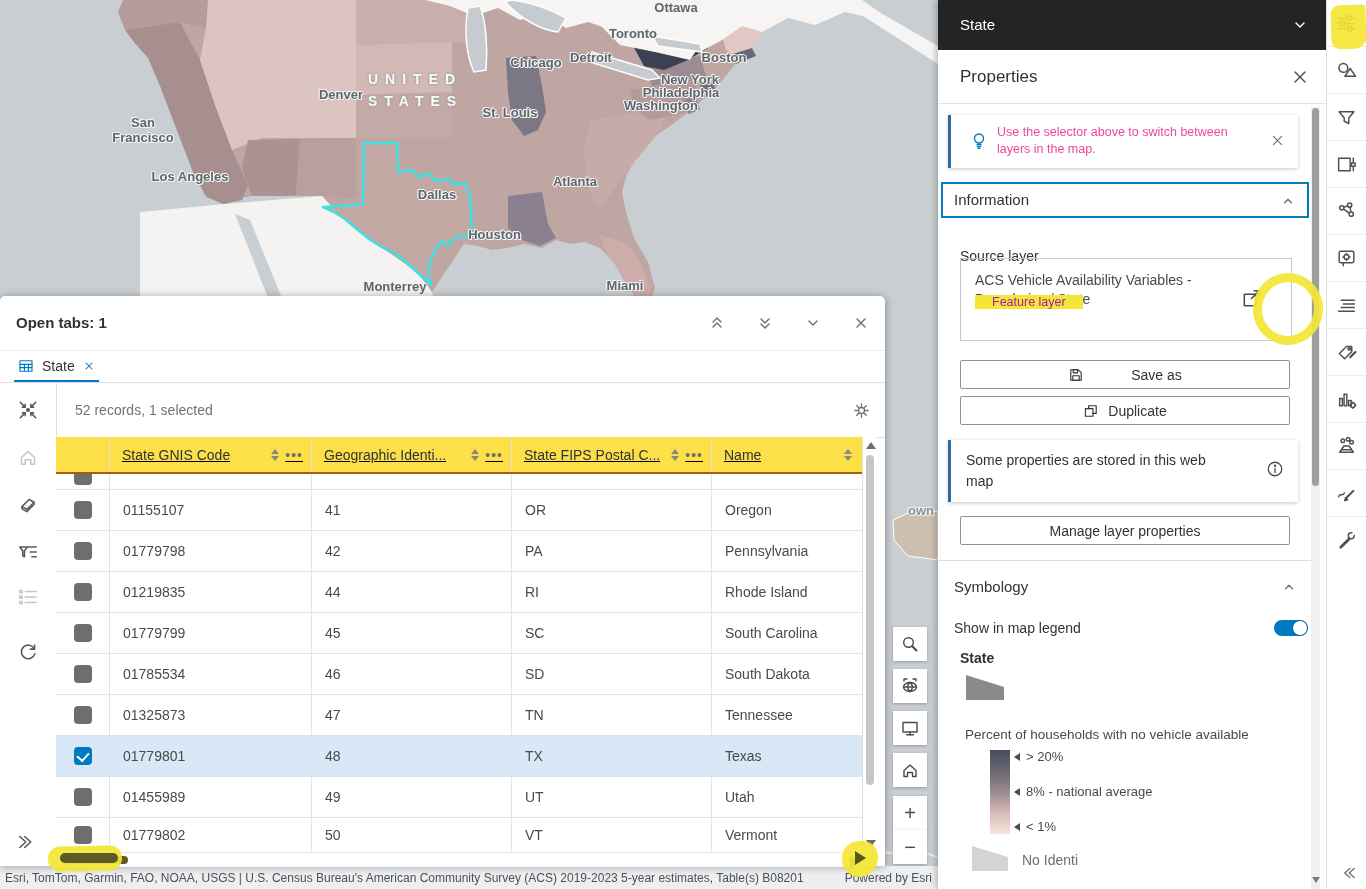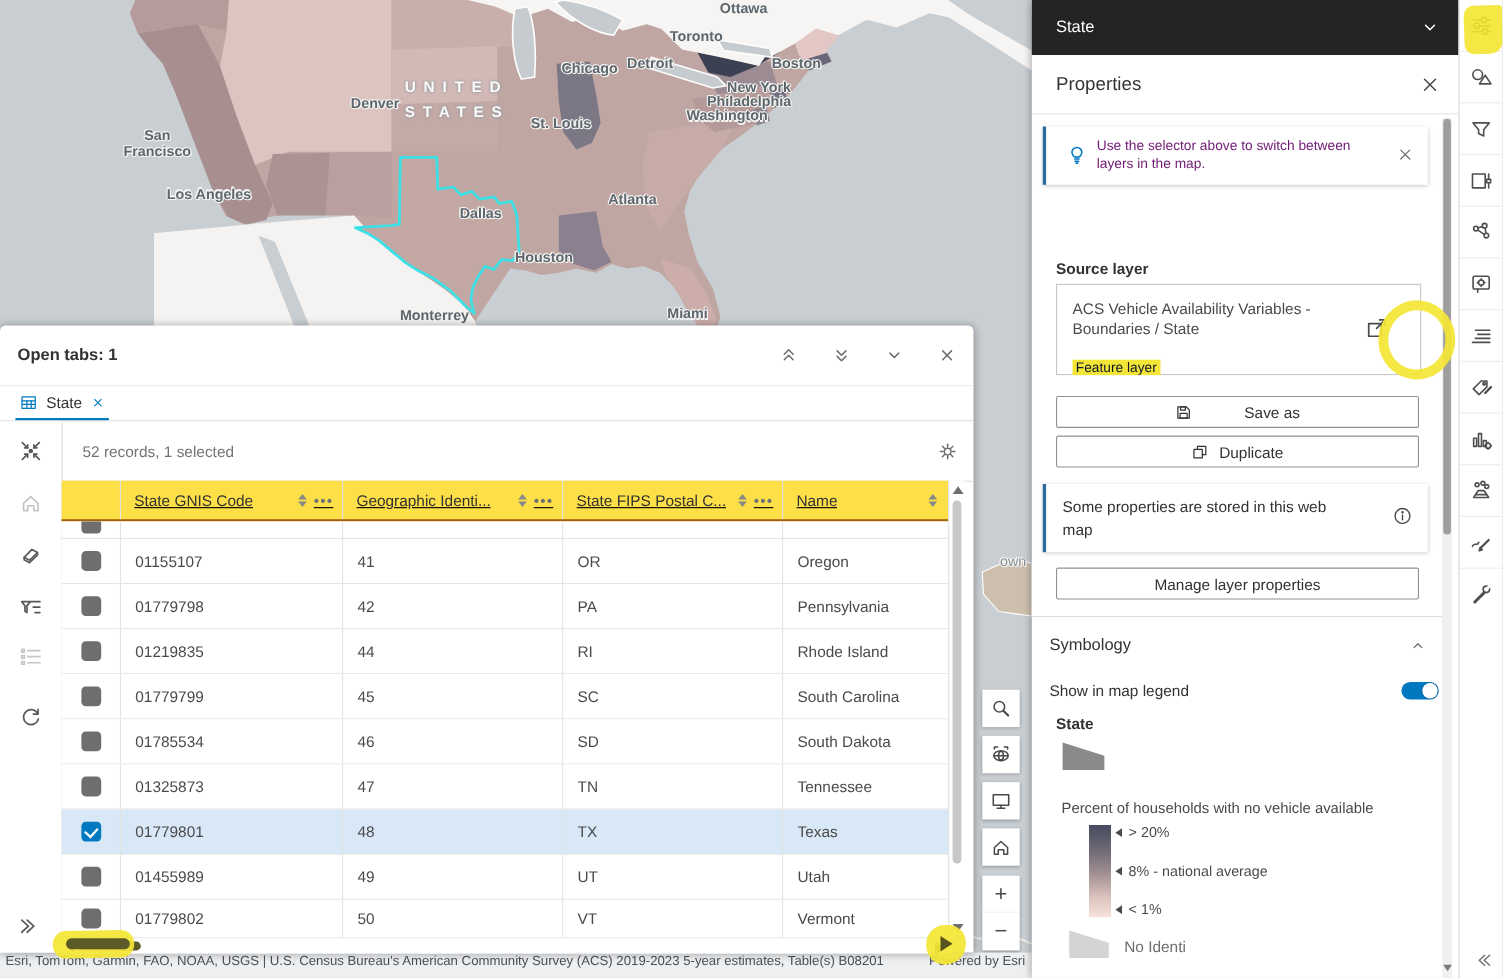--- a/index.html
+++ b/index.html
@@ -13,21 +13,21 @@
   .country-label{position:absolute;text-align:center;color:#fbfbfa;font-weight:bold;font-size:14px;letter-spacing:7px;line-height:22px;
     text-shadow:0 0 2px #969ca1,0 0 3px #969ca1;pointer-events:none;}
   
   .map-tool{position:absolute;left:893px;width:34px;height:34px;background:#fff;box-shadow:0 1px 3px rgba(0,0,0,.25);
     display:flex;align-items:center;justify-content:center;color:#4a4a4a;}
   .map-tool svg{width:20px;height:20px;}
   .zoom-btn{position:absolute;left:893px;width:34px;height:34px;background:#fff;display:flex;align-items:center;justify-content:center;
     font-size:20px;color:#4a4a4a;box-shadow:0 1px 3px rgba(0,0,0,.25);}
   
   #attribution{position:absolute;left:0;top:866px;width:938px;height:23px;background:rgba(245,245,245,.85);
-    font-size:12px;color:#49515a;display:flex;align-items:flex-start;}
+    font-size:12px;color:#49515a;display:flex;align-items:center;}
   #attribution .attr-text{padding-left:5px;flex:1;white-space:nowrap;overflow:hidden;}
   #attribution .powered{padding-right:6px;white-space:nowrap;}
   
   #table-panel{position:absolute;left:0;top:296px;width:885px;height:570px;background:#fff;border-radius:5px 5px 0 0;
     box-shadow:0 1px 8px rgba(0,0,0,.35);}
   .tp-header{position:absolute;left:0;top:0;width:100%;height:54px;border-bottom:1px solid #ececec;}
   .tp-title{position:absolute;left:16px;top:0;line-height:54px;font-size:15px;color:#323232;font-weight:600;}
   .win-btn{position:absolute;top:11px;width:32px;height:32px;display:flex;align-items:center;justify-content:center;color:#6e6e6e;}
   .win-btn svg{width:16px;height:16px;}
   .tp-tabbar{position:absolute;left:0;top:55px;width:100%;height:31px;border-bottom:1px solid #dfdfdf;}
@@ -73,29 +73,29 @@
   
   #props-panel{position:absolute;left:938px;top:0;width:388px;height:889px;background:#fff;box-shadow:-2px 0 6px rgba(0,0,0,.25);}
   .pp-dark{position:absolute;left:0;top:0;width:100%;height:50px;background:#242424;}
   .pp-dark .sel-label{position:absolute;left:22px;top:0;line-height:50px;color:#fff;font-size:15px;}
   .pp-dark .chev{position:absolute;right:18px;top:17px;color:#fff;}
   .pp-titlebar{position:absolute;left:0;top:50px;width:100%;height:53px;border-bottom:1px solid #e4e4e4;}
   .pp-title{position:absolute;left:22px;top:0;line-height:53px;font-size:17px;color:#323232;}
   .icon-x{width:16px;height:16px;color:#4a4a4a;}
   .banner{position:absolute;left:10px;top:115px;width:350px;height:53px;background:#fff;border-left:3px solid #2f6a9e;
     box-shadow:0 1px 4px rgba(0,0,0,.22);box-sizing:border-box;}
-  .banner .txt{position:absolute;left:46px;top:9px;width:258px;font-size:12.5px;color:#701a75;line-height:17px;}
+  .banner .txt{position:absolute;left:46px;top:9px;width:258px;font-size:12.5px;color:#ec4899;line-height:17px;}
   .section-hd{position:absolute;box-sizing:border-box;}
   .info-box{left:3px;top:182px;width:368px;height:36px;border:2px solid #0878bf;}
   .info-box .hd-label{position:absolute;left:11px;top:0;line-height:32px;font-size:15px;color:#323232;}
   .hd-chev{position:absolute;right:12px;top:10px;color:#6e6e6e;}
   .pp-label{position:absolute;font-size:14px;color:#323232;}
   .src-box{position:absolute;left:22px;top:258px;width:332px;height:83px;border:1px solid #c6c6c6;box-sizing:border-box;}
   .src-title{position:absolute;left:14px;top:12px;width:240px;font-size:14px;color:#4a4a4a;line-height:19px;}
-  .src-type{position:absolute;left:14px;top:68px;font-size:12.5px;color:#0f172a;background:#f4e636;padding:0 3px;}
+  .src-type{position:absolute;left:14px;top:36px;font-size:12.5px;color:#a21caf;background:#f4e636;padding:0 17px;}
   .ext-ic{position:absolute;right:28px;top:28px;width:22px;height:22px;color:#4a4a4a;}
   .pp-btn{position:absolute;left:22px;width:330px;height:29px;border:1px solid #919191;border-radius:2px;background:#fff;
     display:flex;align-items:center;justify-content:center;gap:9px;font-size:14px;color:#323232;box-sizing:border-box;}
   .pp-btn svg{width:16px;height:16px;}
   .note-box{position:absolute;left:10px;top:440px;width:350px;height:62px;background:#fff;border-left:3px solid #2f6a9e;
     box-shadow:0 1px 4px rgba(0,0,0,.22);box-sizing:border-box;}
   .note-box .txt{position:absolute;left:15px;top:10px;width:265px;font-size:14px;color:#323232;line-height:21px;}
   .divider{position:absolute;left:0;top:560px;width:374px;height:1px;background:#dcdcdc;}
   .sym-hd{position:absolute;left:16px;top:578px;font-size:15px;color:#323232;}
   .legend-row-label{position:absolute;left:16px;top:620px;font-size:14px;color:#323232;}
@@ -190,21 +190,21 @@
   <span class="city-label" style="left:661px;top:105px;">Washington</span>
   <span class="city-label" style="left:510px;top:112px;">St. Louis</span>
   <span class="city-label" style="left:341px;top:94px;">Denver</span>
   <span class="city-label" style="left:143px;top:130px;width:80px;white-space:normal;text-align:center;">San Francisco</span>
   <span class="city-label" style="left:190px;top:176px;">Los Angeles</span>
   <span class="city-label" style="left:575px;top:181px;">Atlanta</span>
   <span class="city-label" style="left:437px;top:194px;">Dallas</span>
   <span class="city-label" style="left:476px;top:234px;padding-left:37px;">Houston</span>
   <span class="city-label" style="left:395px;top:286px;">Monterrey</span>
   <span class="city-label" style="left:625px;top:285px;">Miami</span>
-  <span class="city-label" style="left:921px;top:510px;font-weight:400;color:#8a9097;">own</span>
+  <span class="city-label" style="left:921px;top:510px;font-weight:700;color:#8a9097;">own</span>
 
   <div class="map-tool" style="top:627px;">
     <svg viewBox="0 0 20 20" class="stroke-ic">
         <circle cx="8.5" cy="8.5" r="4.8"></circle>
         <line x1="12.2" y1="12.2" x2="16.5" y2="16.5" stroke-width="2"></line>
       </svg>
   </div>
   <div class="map-tool" style="top:669px;">
     <svg viewBox="0 0 20 20" class="stroke-ic">
         <polyline points="4,5 4,3 7,3"></polyline>
@@ -516,22 +516,28 @@
           <line x1="8.3" y1="15.5" x2="11.7" y2="15.5"></line>
           <line x1="9.2" y1="17.3" x2="10.8" y2="17.3"></line>
         </svg>
       <span class="txt">Use the selector above to switch between layers in the map.</span>
       <svg class="icon-x stroke-ic" style="position:absolute;right:14px;top:19px;width:13px;height:13px;color:#6e6e6e;" viewBox="0 0 16 16">
           <line x1="3" y1="3" x2="13" y2="13"></line>
           <line x1="13" y1="3" x2="3" y2="13"></line>
         </svg>
     </div>
 
-
-    <span class="pp-label" style="left:22px;top:236px;font-weight:bold;">Source layer</span>
+    <div class="section-hd info-box">
+      <span class="hd-label">Information</span>
+      <svg class="hd-chev stroke-ic" viewBox="0 0 16 16" width="14" height="14">
+          <polyline points="4,10 8,6 12,10"></polyline>
+        </svg>
+    </div>
+
+    <span class="pp-label" style="left:22px;top:248px;">Source layer</span>
 
     <div class="src-box">
       <span class="src-title">ACS Vehicle Availability Variables - Boundaries / State</span>
       <span class="src-type">Feature layer</span>
       <svg class="ext-ic stroke-ic" viewBox="0 0 20 20">
           <rect x="3" y="6.5" width="10.5" height="10.5"></rect>
           <line x1="9.5" y1="10.5" x2="16.5" y2="3.5"></line>
           <polyline points="12,3.5 16.5,3.5 16.5,8"></polyline>
         </svg>
     </div>

